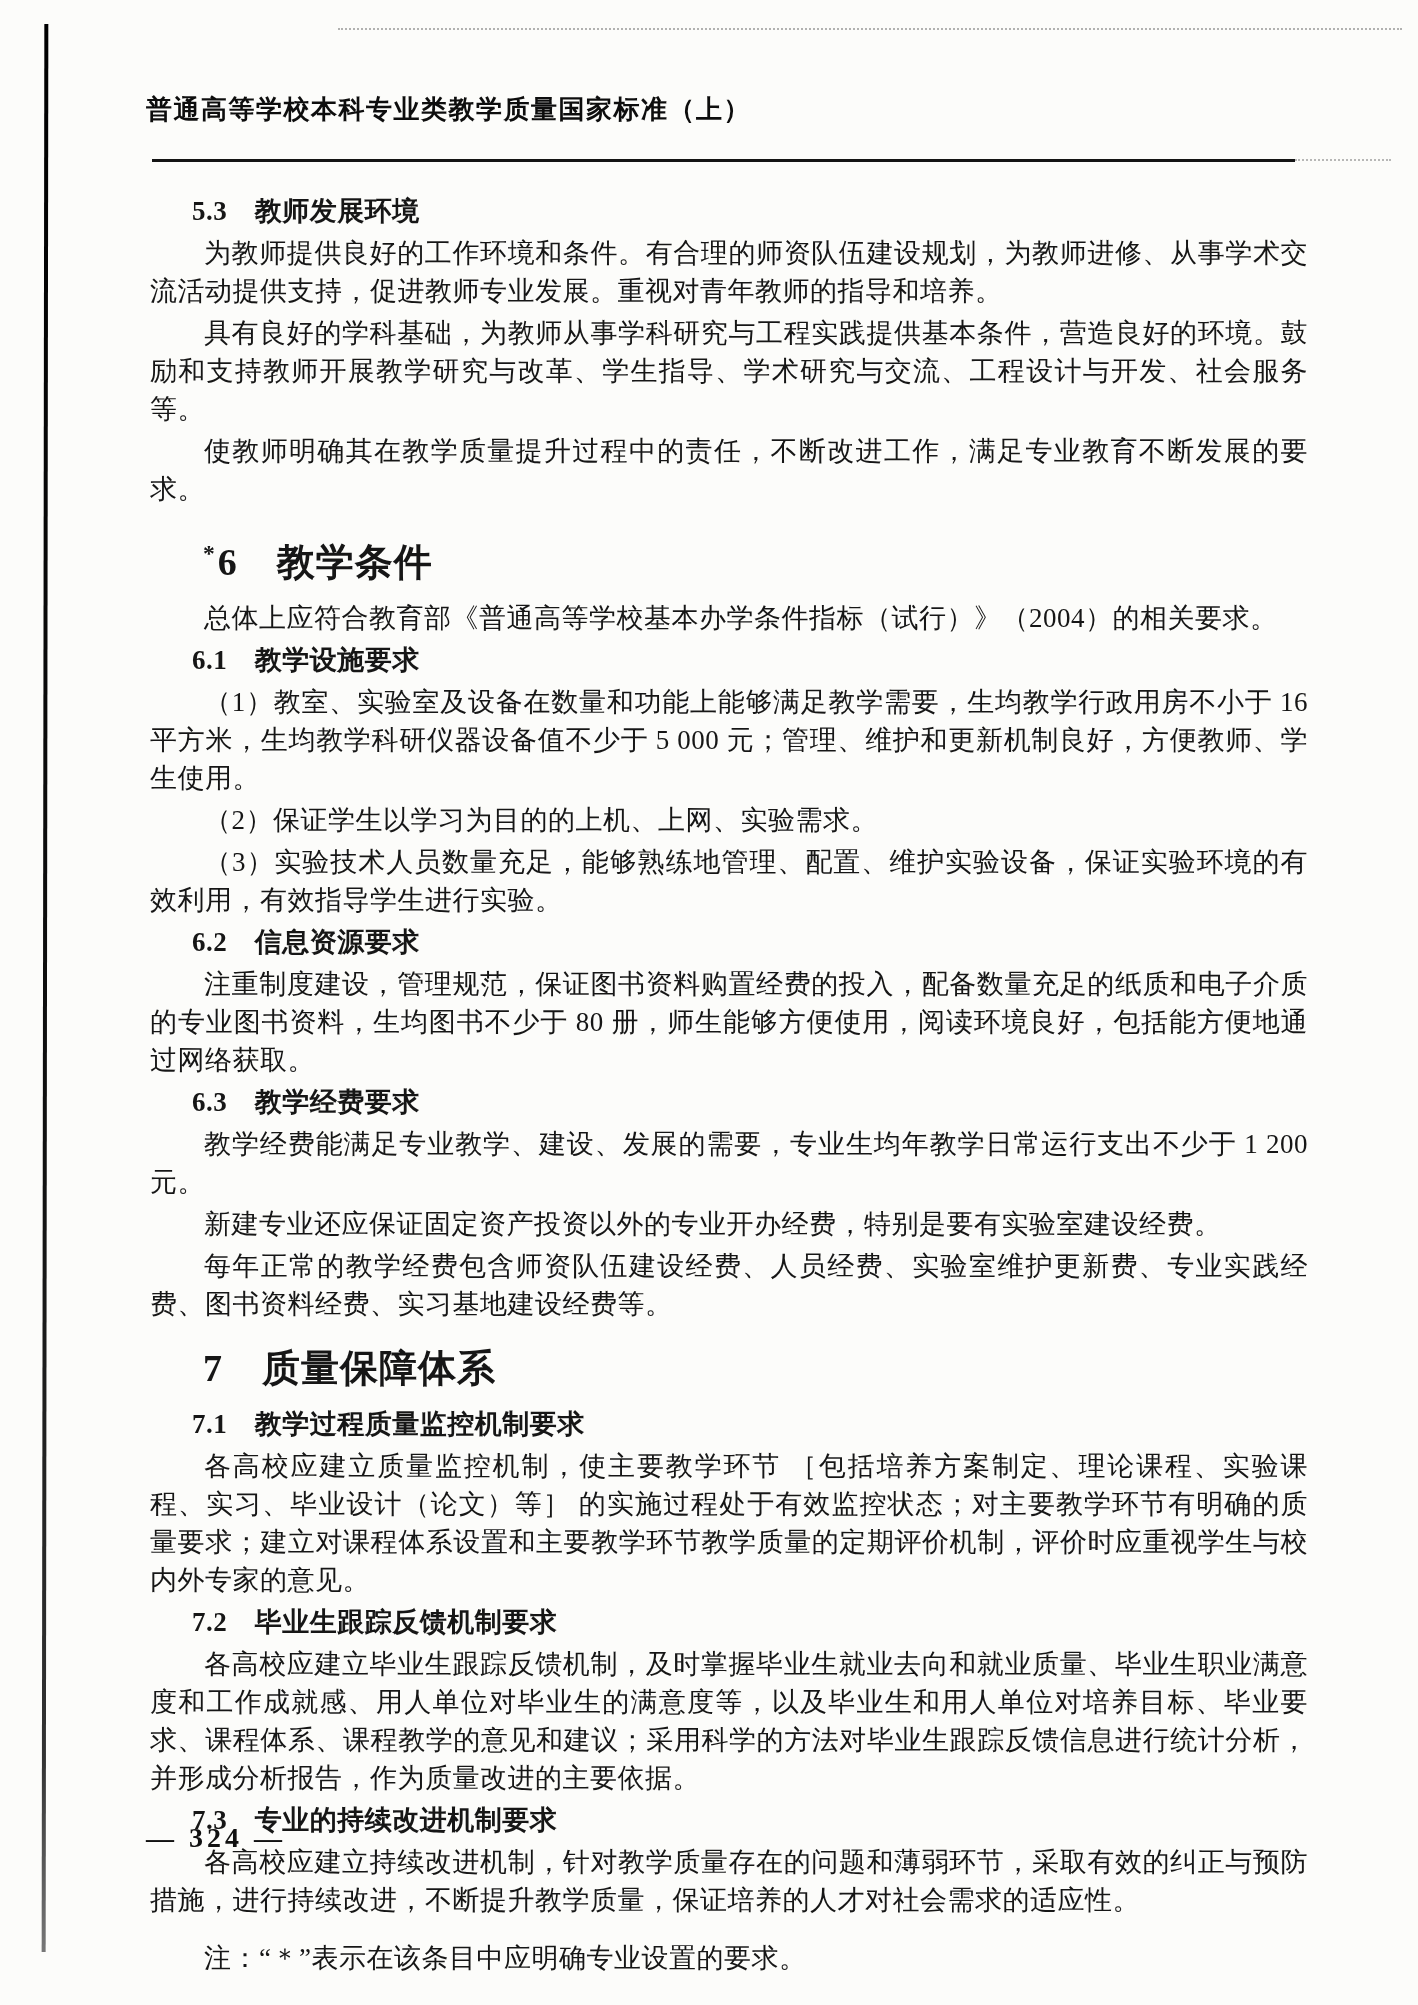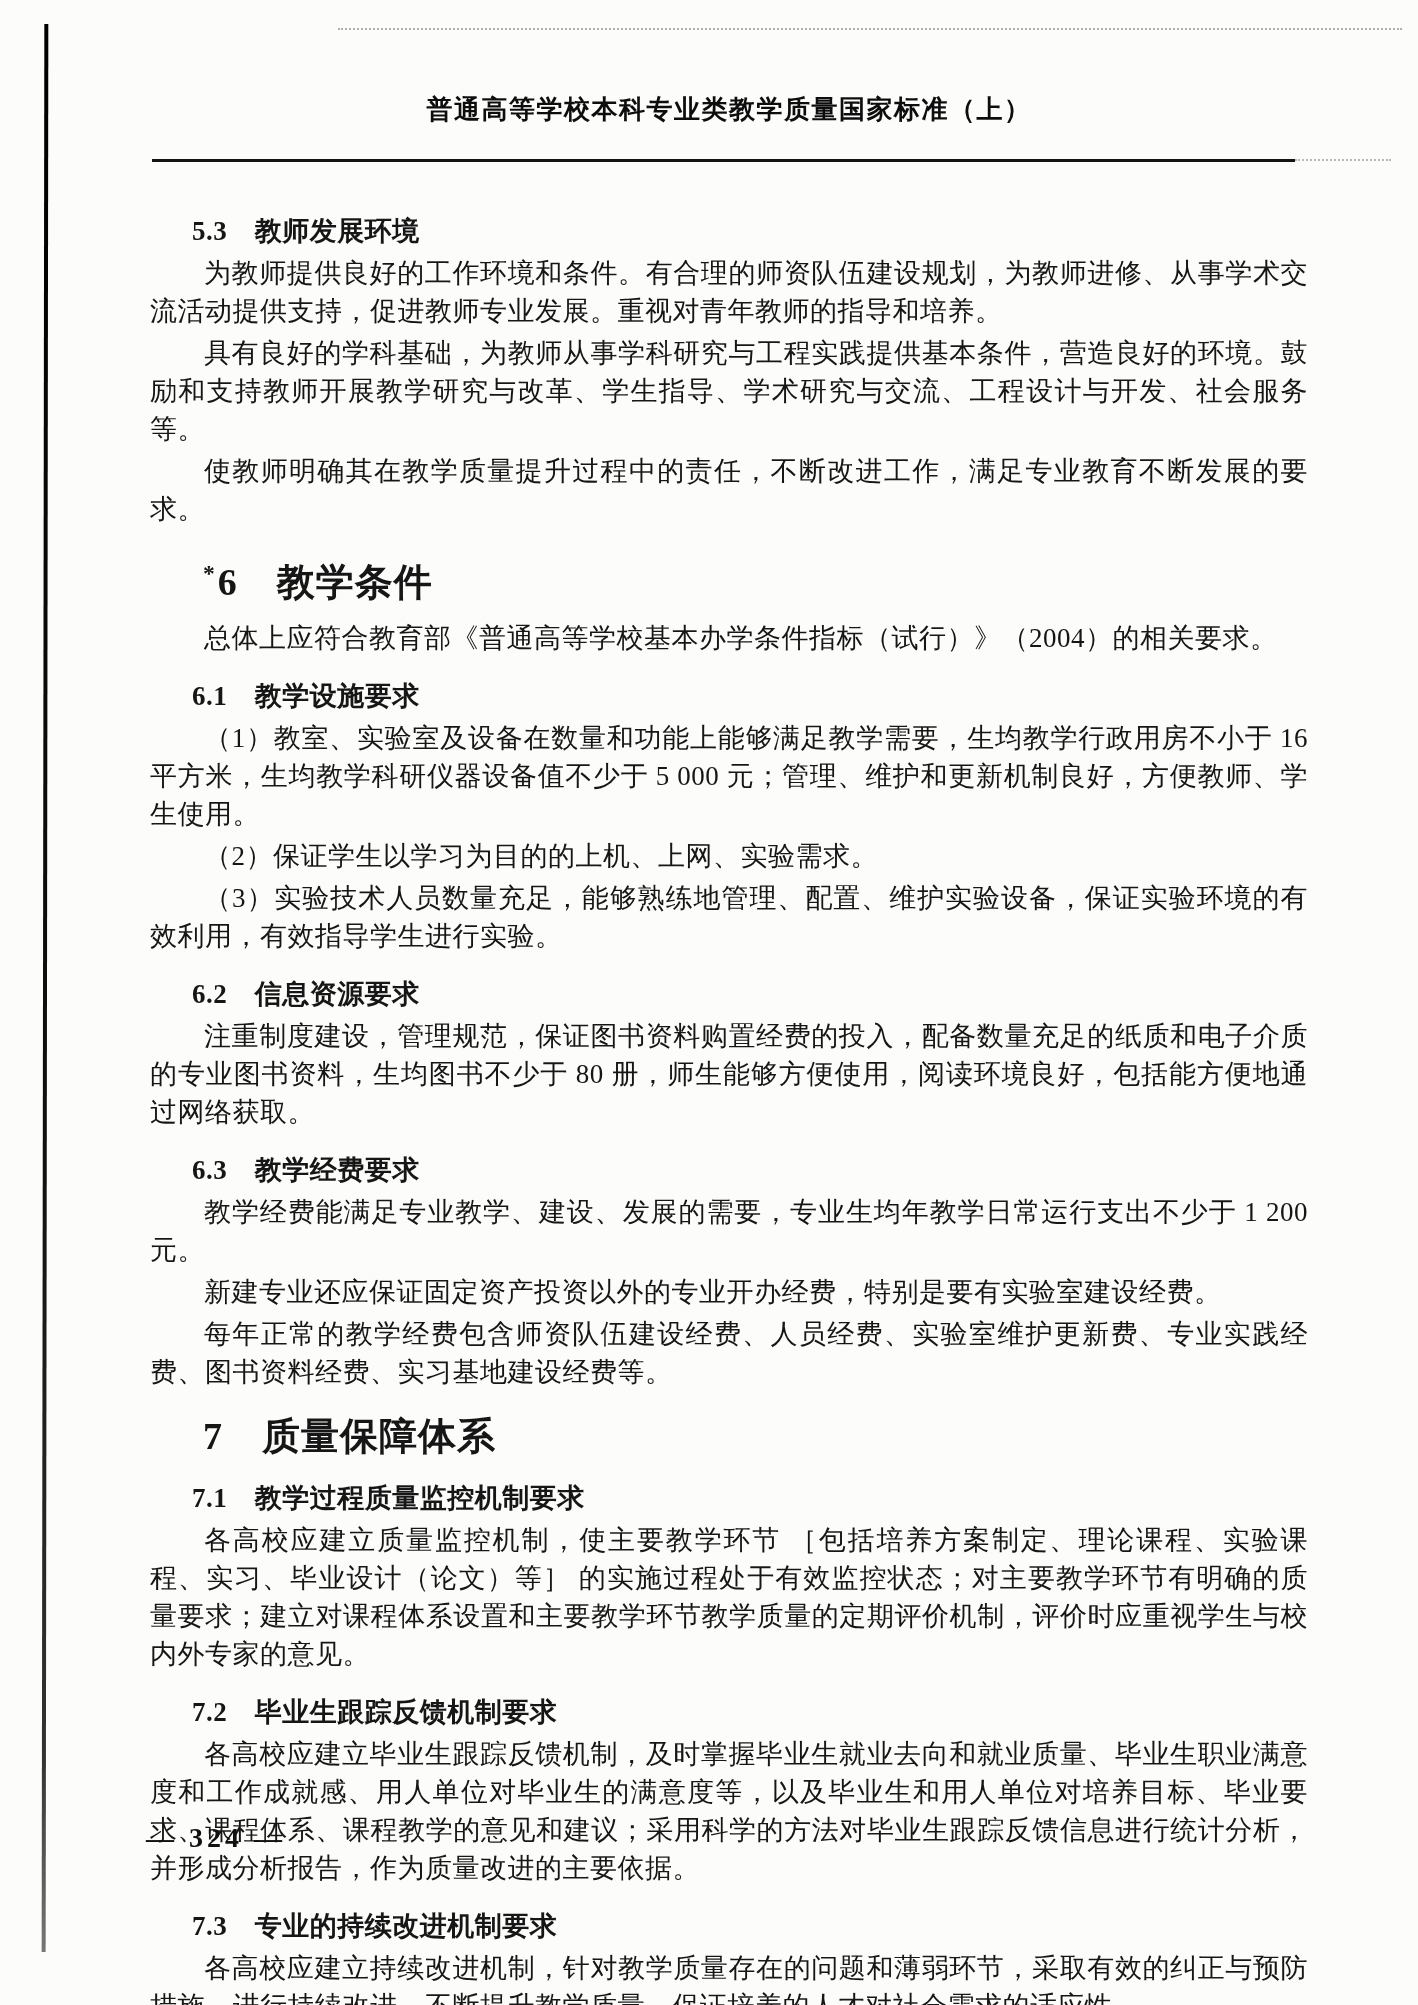--- a/index.html
+++ b/index.html
@@ -15,21 +15,20 @@
     background:linear-gradient(180deg,#000 0%,#111 60%,#333 90%,#777 100%);
     transform:rotate(0.08deg);
   }
   
   .top-artifact{
     position:absolute;left:338px;top:28px;width:1064px;height:0;
     border-top:2px dotted #8a8a8a;opacity:.65;
   }
   .running-head{
     position:absolute;left:146px;top:92px;width:1166px;
-    text-align:center;
     font-family:"Liberation Sans", sans-serif;
     font-weight:700;font-size:26px;letter-spacing:1.5px;
     color:#0d0d0d;white-space:nowrap;
   }
   .head-rule{
     position:absolute;left:152px;top:159px;width:1143px;height:3px;
     background:#141414;
   }
   .head-rule:after{
     content:"";position:absolute;left:100%;top:0;width:96px;height:0;
@@ -40,21 +39,21 @@
     font-size:27px;line-height:38px;
     text-align:justify;text-justify:inter-ideograph;
   }
   .content p.para{
     margin:4px;text-indent:2em;
     letter-spacing:0.5px;
   }
   .section-heading{
     font-family:"Liberation Sans", sans-serif;
     font-weight:700;font-size:27px;line-height:38px;
-    text-indent:1.7em;letter-spacing:0.5px;margin-top:20px;
+    text-indent:1.7em;letter-spacing:0.5px;
   }
   .chapter-heading{
     font-family:"Liberation Sans", sans-serif;
     font-weight:700;font-size:38px;line-height:46px;
     margin:22px 0 14px 0;text-indent:1.5em;letter-spacing:1px;
   }
   .chapter-heading .star{
     display:inline-block;font-size:0.62em;vertical-align:super;
     font-family:"Liberation Serif", serif;font-weight:700;
     margin-right:2px;text-indent:0;

